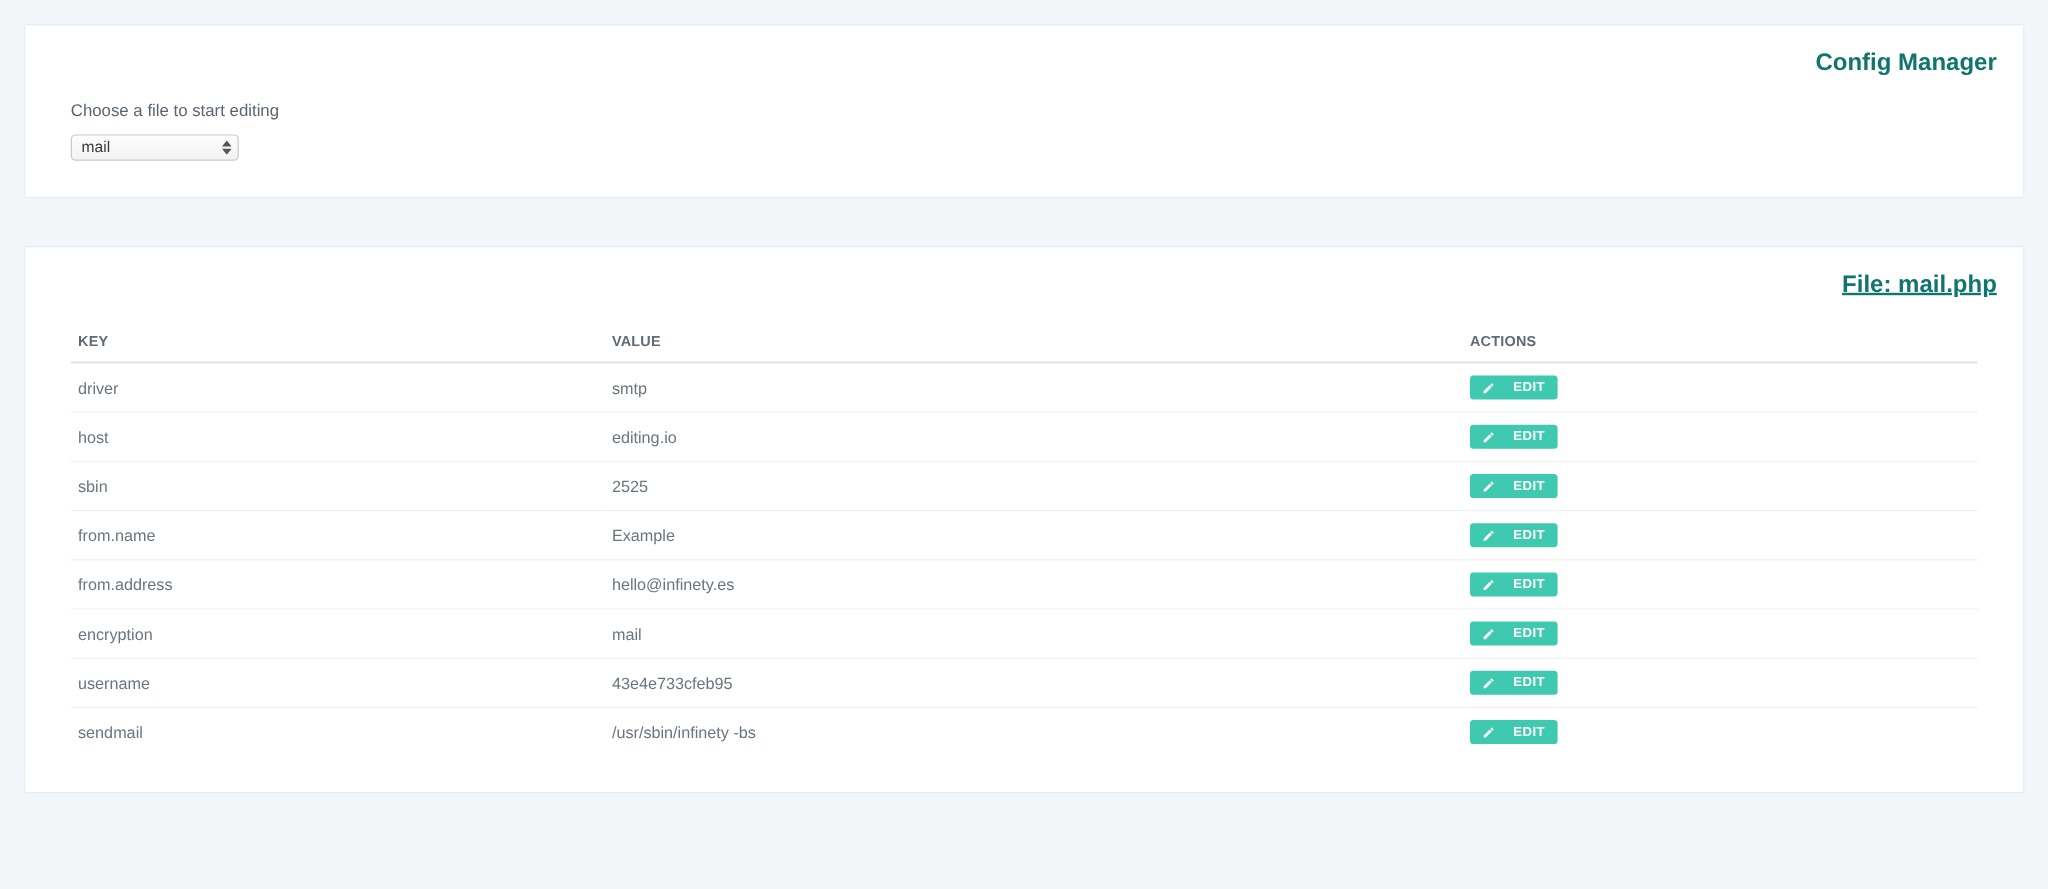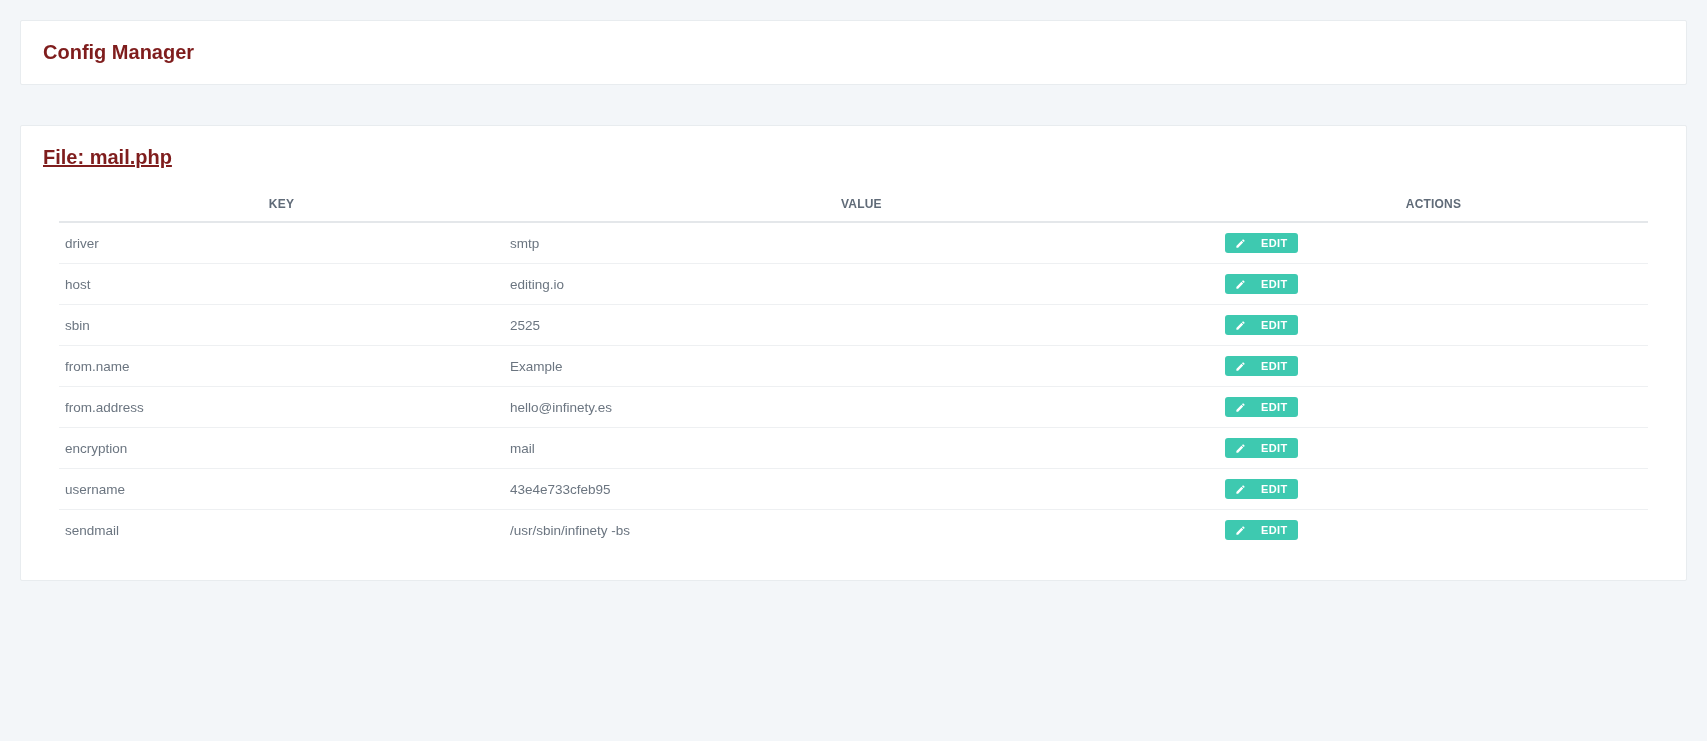--- a/index.html
+++ b/index.html
@@ -18,23 +18,24 @@
     .panel {
       background: #ffffff;
       border-radius: 2px;
       margin-bottom: 40px;
       border: 1px solid #e8ecef;
     }
     .panel-header {
       padding: 20px 22px 20px 22px;
     }
     .panel-title {
-      color: #7f1d1d;
+      color: #0f766e;
       font-size: 20px;
       font-weight: 600;
+      text-align: right;
     }
     .panel-body {
       padding: 0 38px 30px 38px;
     }
     .file-section .panel-title {
       padding: 20px 22px 18px 22px;
       text-decoration: underline;
     }
     .form-label {
       display: block;
@@ -72,21 +73,21 @@
       line-height: 0;
     }
     .select-arrows svg {
       display: block;
     }
     table.config-table {
       width: 100%;
       border-collapse: collapse;
     }
     table.config-table thead th {
-      text-align: center;
+      text-align: left;
       font-size: 12px;
       font-weight: 700;
       color: #606b78;
       padding: 10px 6px;
       border-bottom: 2px solid #e4e7ea;
       letter-spacing: 0.2px;
     }
     table.config-table tbody td {
       padding: 10px 6px;
       border-top: 1px solid #eef0f2;
@@ -124,20 +125,36 @@
       width: 11px;
       height: 11px;
     }
   </style>
 </head>
 <body>
 
 <div class="panel">
   <div class="panel-header">
     <h2 class="panel-title">Config Manager</h2>
+  </div>
+  <div class="panel-body">
+    <label class="form-label">Choose a file to start editing</label>
+    <div class="select-wrapper">
+      <select class="form-select">
+        <option>mail</option>
+      </select>
+      <span class="select-arrows">
+        <svg width="8" height="6" viewBox="0 0 8 6">
+            <path d="M4 0 L8 5 L0 5 Z" fill="#555"></path>
+          </svg>
+        <svg width="8" height="6" viewBox="0 0 8 6">
+            <path d="M4 6 L8 1 L0 1 Z" fill="#555"></path>
+          </svg>
+      </span>
+    </div>
   </div>
 </div>
 
 <div class="panel file-section">
   <h2 class="panel-title">File: mail.php</h2>
   <div class="panel-body">
     <table class="config-table">
       <thead>
         <tr>
           <th class="col-key">KEY</th>

